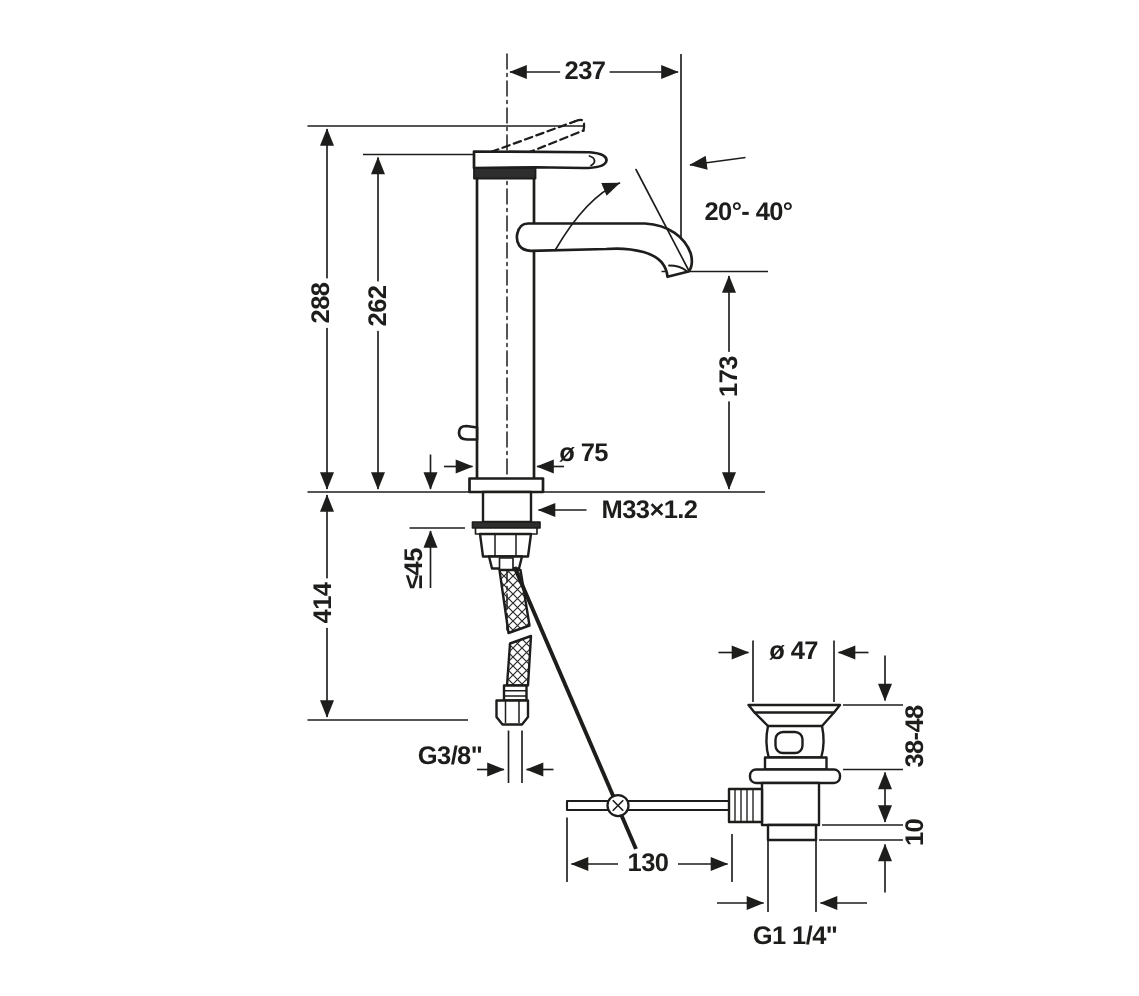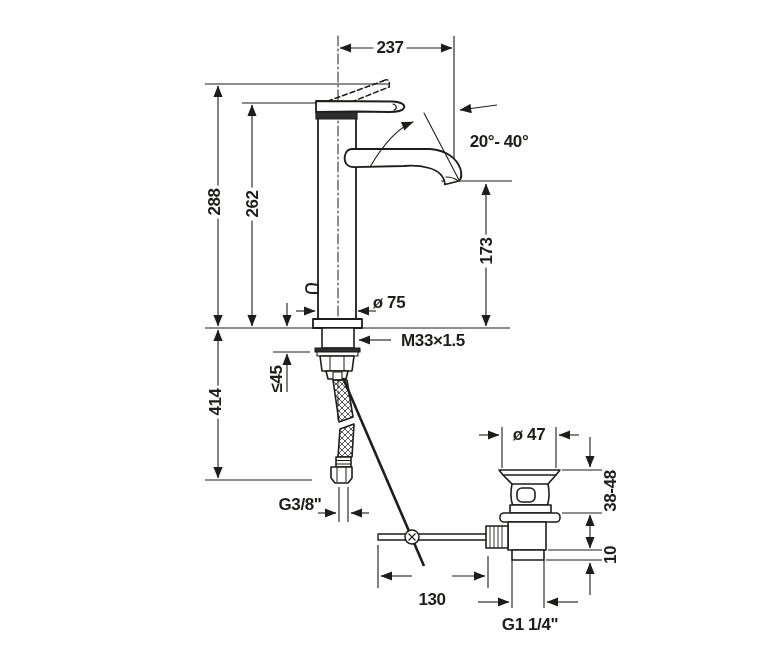--- a/index.html
+++ b/index.html
@@ -149,23 +149,23 @@
       <path d="M490,526 V548 M494,526 V548 M498,526 V548 M502,526 V548" stroke-width="0.9"></path>
     </g>
   </svg>
 
   <div class="lbl" style="left:390px;top:47px;">237</div>
   <div class="lbl nobg" style="left:489px;top:141px;margin-left:10px;">20°- 40°</div>
   <div class="lbl rot" style="left:214px;top:202px;">288</div>
   <div class="lbl rot" style="left:252px;top:204px;">262</div>
   <div class="lbl rot" style="left:486px;top:251px;">173</div>
   <div class="lbl nobg" style="left:389px;top:302px;">ø 75</div>
-  <div class="lbl nobg" style="left:433px;top:340px;">M33×1.5</div>
+  <div class="lbl nobg" style="left:433px;top:340px;">M33×1.2</div>
   <div class="lbl rot nobg" style="left:276px;top:379px;">≤45</div>
   <div class="lbl rot" style="left:215px;top:402px;">414</div>
   <div class="lbl nobg" style="left:300px;top:504px;">G3/8"</div>
-  <div class="lbl" style="left:432px;top:575px;margin-top:24px;">130</div>
+  <div class="lbl" style="left:432px;top:575px;">130</div>
   <div class="lbl nobg" style="left:529px;top:434px;">ø 47</div>
   <div class="lbl rot nobg" style="left:610px;top:491px;">38-48</div>
   <div class="lbl rot nobg" style="left:610px;top:555px;">10</div>
   <div class="lbl nobg" style="left:530px;top:624px;">G1 1/4"</div>
 
 </div>
 
 </body></html>

